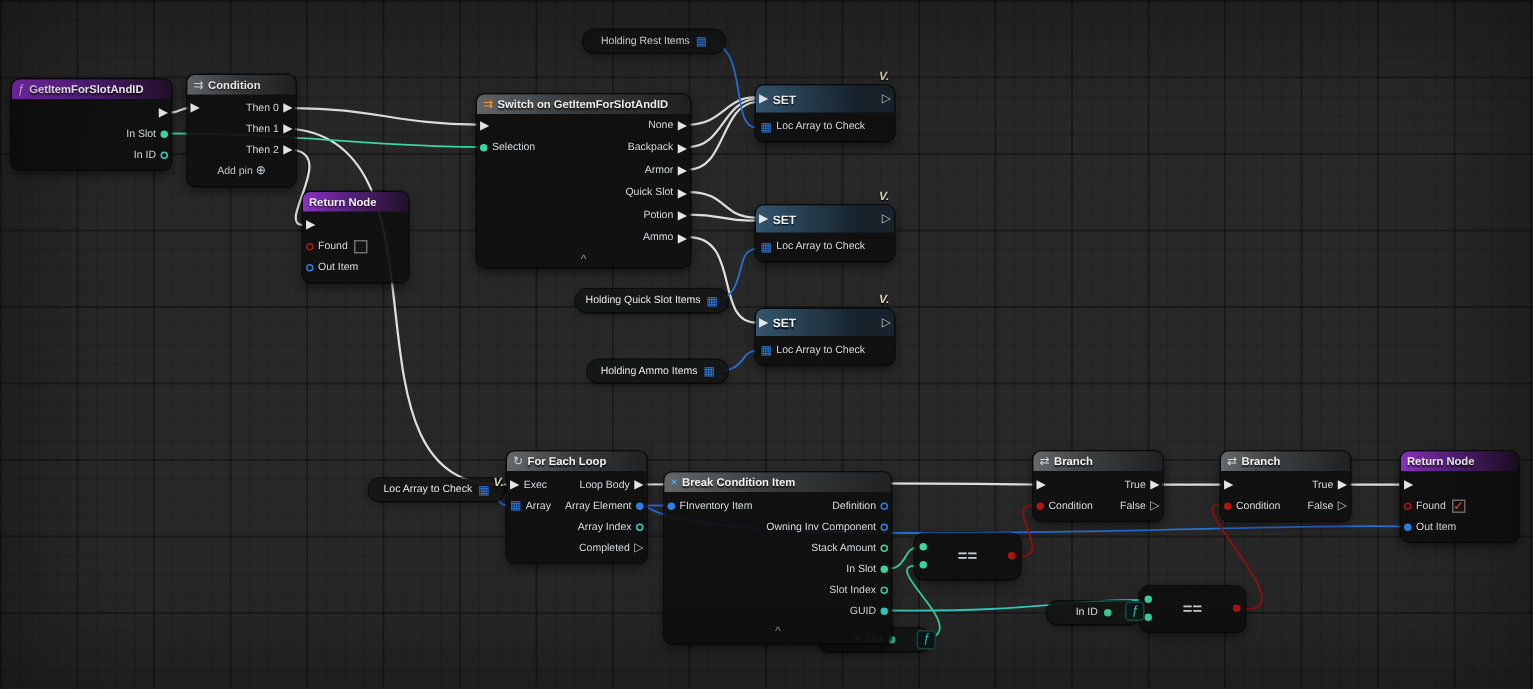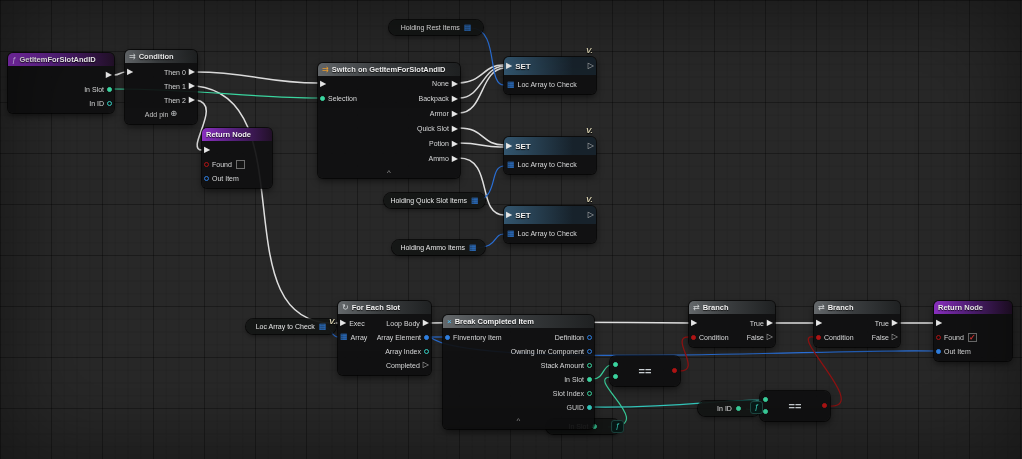--- a/index.html
+++ b/index.html
@@ -315,21 +315,21 @@
     <span class="pin-c fill c-green"></span>
   </div>
   <div class="getter" style="left:698px;top:401px;width:50px;">
     <span class="lbl">In ID</span>
     <span class="pin-c fill c-green"></span>
   </div>
 
   <div class="node" style="left:338px;top:301px;width:93px;">
     <div class="hdr hdr-gray">
       <span class="nico">↻</span>
-      <span class="ttl">For Each Slot</span>
+      <span class="ttl">For Each Loop</span>
     </div>
     <div class="rows">
       <div class="row">
           <span class="gL">
             <span class="pin-t c-exec">▶</span>
           </span>
           <span class="lbl">Exec</span>
           <span class="sp"></span>
           <span class="lbl">Loop Body</span>
           <span class="gR">
@@ -360,21 +360,21 @@
           <span class="gR">
             <span class="pin-t c-exec-open">▷</span>
           </span>
         </div>
     </div>
   </div>
 
   <div class="node" style="left:443px;top:315px;width:151px;">
     <div class="hdr hdr-gray">
       <span class="nico" style="color:#4fc3f7">×</span>
-      <span class="ttl">Break Completed Item</span>
+      <span class="ttl">Break Condition Item</span>
     </div>
     <div class="rows">
       <div class="row">
           <span class="gL">
             <span class="pin-c fill c-blue"></span>
           </span>
           <span class="lbl">FInventory Item</span>
           <span class="sp"></span>
           <span class="lbl">Definition</span>
           <span class="gR">

